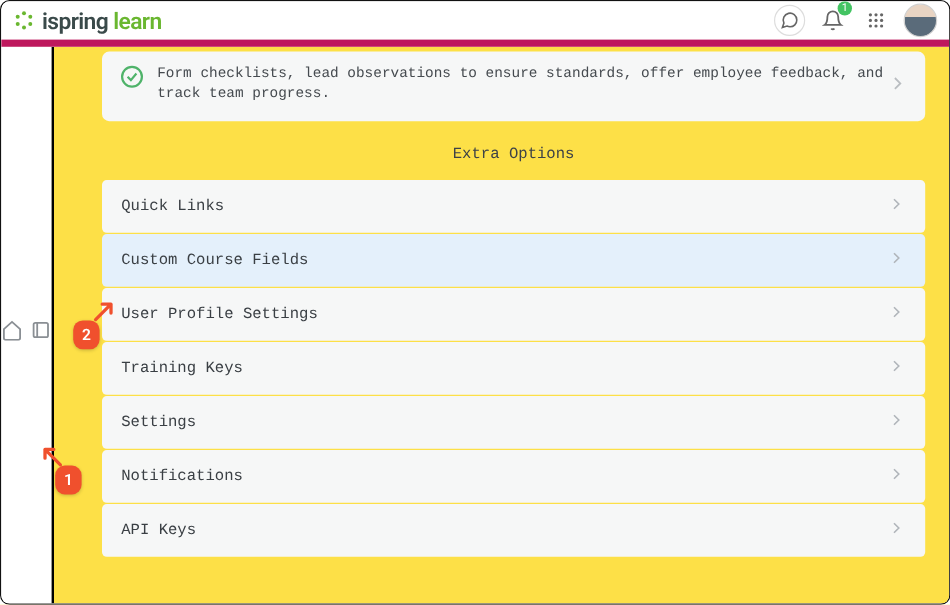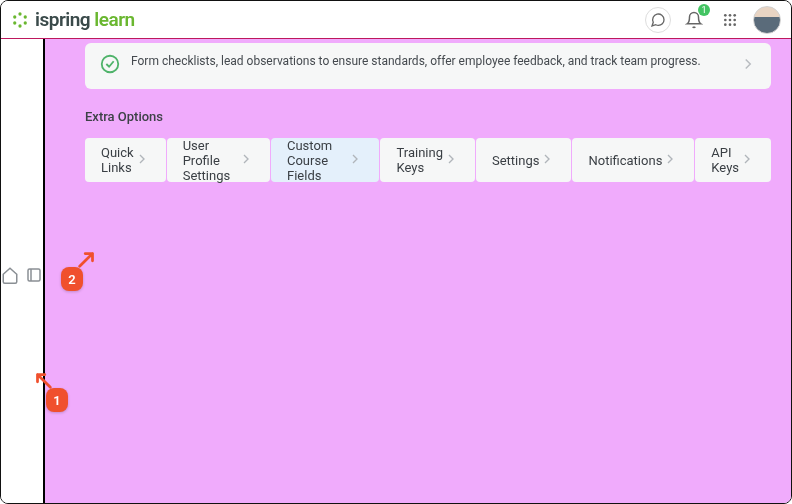--- a/index.html
+++ b/index.html
@@ -1,51 +1,51 @@
 <!DOCTYPE html>
 <html><head>
 <meta charset="utf-8">
 <style>
   * { box-sizing: border-box; margin: 0; padding: 0; }
   body { font-family: -apple-system, BlinkMacSystemFont, "Segoe UI", Roboto, Arial, sans-serif; background: #fff; width: 792px; height: 504px; overflow: hidden; position: relative; }
   .frame { width: 792px; height: 504px; border: 1px solid #111; border-radius: 8px; overflow: hidden; display: flex; flex-direction: column; }
 
   
-  .header { height: 38px; border-bottom: 1px solid #be185d; display: flex; align-items: center; padding: 0 10px; justify-content: space-between; background: #fff; }
+  .header { height: 38px; border-bottom: 6px solid #be185d; display: flex; align-items: center; padding: 0 10px; justify-content: space-between; background: #fff; }
   .logo { display: flex; align-items: center; gap: 6px; font-size: 19px; font-weight: 600; }
   .logo-mark { width: 18px; height: 18px; display:inline-flex; align-items:center; justify-content:center;}
   .logo-text { color: #3a4a4a; letter-spacing: -0.5px;}
   .logo-text .learn { color: #6ab730; font-weight: 600; }
   .header-right { display: flex; align-items: center; gap: 10px; }
   .hicon { width: 26px; height: 26px; border-radius: 50%; display:flex; align-items:center; justify-content:center; color:#555; position:relative; }
   .hicon.round { border:1px solid #ddd; }
   .badge { position:absolute; top:-3px; right:-3px; background:#43c463; color:#fff; font-size:9px; border-radius:8px; padding:0 3px; line-height:12px; min-width:12px; text-align:center;}
   .avatar { width:28px; height:28px; border-radius:50%; background: linear-gradient(180deg,#e8d4c3 40%, #5a6b7a 40%); border:1px solid #d0d0d0;}
 
   
   .body { flex:1; display:flex; overflow:hidden; }
   .sidebar { width:44px; background:#fff; border-right:2px solid #000000; display:flex; flex-direction:row; align-items:center; padding-top:8px; gap:6px; }
   .sicon { width:32px; height:32px; display:flex; align-items:center; justify-content:center; border-radius:6px; color:#8a8f94; cursor:pointer;}
   .sicon svg { width:18px; height:18px; }
   .sicon.active { background:#f1f2f3; color:#333; }
   .slabel { width:24px; height:24px; background:#43c463; color:#fff; font-size:11px; font-weight:600; border-radius:4px; display:flex; align-items:center; justify-content:center; margin-top:auto; margin-bottom:10px;}
   .qr { width:32px; height:32px; display:flex; align-items:center; justify-content:center; color:#8a8f94;}
   .qr svg { width:18px; height:18px;}
 
-  .content { flex:1; overflow-y:auto; background:#f0abfc; padding: 0 0 20px 0;}
+  .content { flex:1; overflow-y:auto; background:#fde047; padding: 0 0 20px 0; font-family: Liberation Mono, monospace;}
   .content-inner { padding: 4px 20px 0 40px; }
 
   .info-bar { background:#f6f7f7; border-radius:6px; padding:10px 14px 14px 14px; display:flex; align-items:flex-start; gap:10px; position:relative; margin-bottom:20px;}
   .info-check { width:22px; height:22px; flex-shrink:0; }
   .info-text { font-size:12px; color:#454a4f; line-height:1.4;}
   .info-chevron { position:absolute; right:14px; top:50%; transform:translateY(-50%); color:#b9bdc1;}
 
-  .section-title { font-size:13px; color:#3d4247; font-weight:500; margin:4px 0 14px 0;}
-
-  .opts { display:flex; flex-direction:row; gap:1px;}
+  .section-title { font-size:13px; color:#3d4247; font-weight:500; margin:4px 0 14px 0;text-align:center;}
+
+  .opts { display:flex; flex-direction:column; gap:1px;}
   .optrow { background:#f6f7f7; border-radius:4px; height:44px; display:flex; align-items:center; padding:0 16px; cursor:pointer; position:relative; font-size:13px; color:#3a3f44;}
   .optrow.highlight { background:#e4f0fb; }
   .optrow .chev { margin-left:auto; color:#b0b5ba; }
   .optrow .chev svg { width:16px; height:16px; }
 
   
   .callout { position:absolute; background:#f0502d; color:#fff; font-size:13px; font-weight:600; border-radius:8px; display:flex; align-items:center; justify-content:center; min-width:22px; height:24px; box-shadow:0 1px 3px rgba(0,0,0,0.2); z-index:50;}
   .arr { position:absolute; z-index:49; }
   .arr svg { display:block; }
 
@@ -184,28 +184,28 @@
 
         <div class="section-title">Extra Options</div>
 
         <div class="opts">
           <div class="optrow">
             <span>Quick Links</span>
             <span class="chev"><svg viewBox="0 0 24 24" fill="none" stroke="currentColor" stroke-width="2">
                   <path d="M9 6l6 6-6 6"></path>
                 </svg></span>
           </div>
-          <div class="optrow">
-            <span>User Profile Settings</span>
-            <span class="chev"><svg viewBox="0 0 24 24" fill="none" stroke="currentColor" stroke-width="2">
-                  <path d="M9 6l6 6-6 6"></path>
-                </svg></span>
-          </div>
           <div class="optrow highlight">
             <span>Custom Course Fields</span>
+            <span class="chev"><svg viewBox="0 0 24 24" fill="none" stroke="currentColor" stroke-width="2">
+                  <path d="M9 6l6 6-6 6"></path>
+                </svg></span>
+          </div>
+          <div class="optrow">
+            <span>User Profile Settings</span>
             <span class="chev"><svg viewBox="0 0 24 24" fill="none" stroke="currentColor" stroke-width="2">
                   <path d="M9 6l6 6-6 6"></path>
                 </svg></span>
           </div>
           <div class="optrow">
             <span>Training Keys</span>
             <span class="chev"><svg viewBox="0 0 24 24" fill="none" stroke="currentColor" stroke-width="2">
                   <path d="M9 6l6 6-6 6"></path>
                 </svg></span>
           </div>

